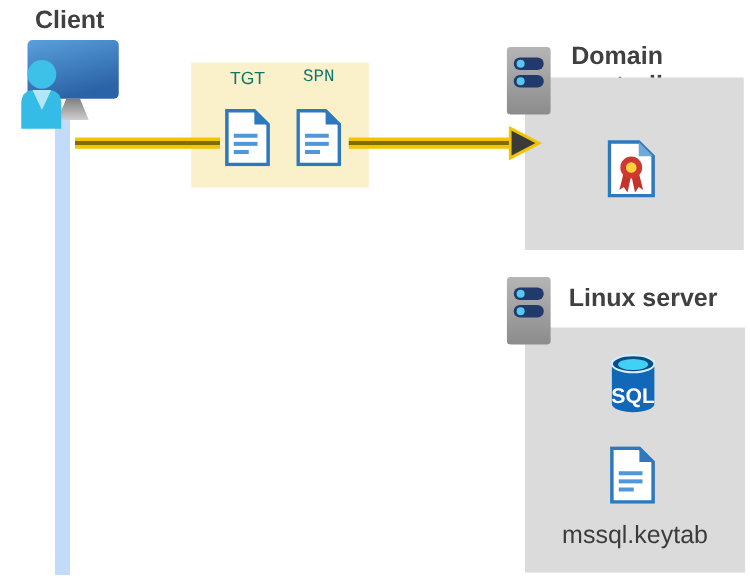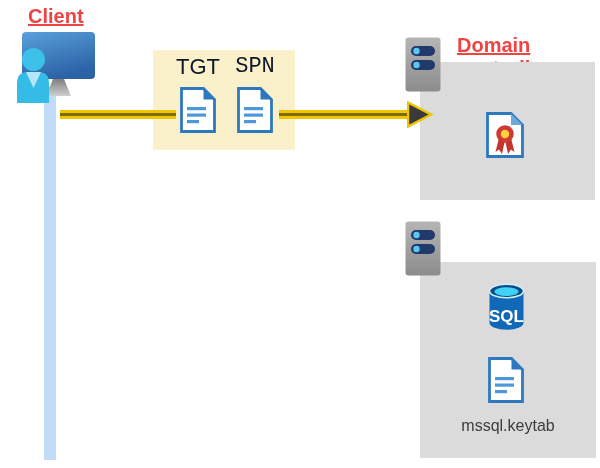--- a/index.html
+++ b/index.html
@@ -1,44 +1,44 @@
 <!DOCTYPE html>
 <html><head>
 <meta charset="utf-8">
 <style>
   html,body{margin:0;padding:0;background:#fff;}
   .canvas{
     position:relative;width:600px;height:468px;background:#ffffff;overflow:hidden;
     font-family:"Liberation Sans", sans-serif;
   }
   .abs{position:absolute;}
-  .title{font-weight:bold;font-size:20px;color:#ef4444;line-height:23px;text-decoration:underline;}
+  .title{font-weight:bold;font-size:20px;color:#404040;line-height:23px;}
   .client-title{left:28px;top:5px;}
   .dc-title{left:457px;top:3px;width:140px;margin-top:31px;}
   .linux-title{left:455px;top:228px;white-space:nowrap;}
   .timeline{left:44px;top:86px;width:12px;height:374px;background:#C1DBF8;z-index:1;}
   .ticket-box{left:153px;top:50px;width:142px;height:100px;background:#FAF0C9;z-index:2;}
   .arrow-seg{
     height:9px;z-index:3;
     background:linear-gradient(to bottom,#F2C500 0 3px,#7E6D00 3px 6px,#F2C500 6px 9px);
   }
   .seg1{left:60px;top:110px;width:116px;}
   .seg2{left:279px;top:110px;width:134px;}
   .arrow-head{left:407px;top:101px;z-index:3;}
-  .ticket-label{top:54px;width:60px;text-align:center;font-size:22px;color:#0f172a;z-index:4;}
+  .ticket-label{top:54px;width:60px;text-align:center;font-size:14px;color:#0f766e;z-index:4;}
   .tgt{left:168px;}
   .spn{left:225px;font-family:Liberation Mono, monospace;}
   .doc-icon{z-index:4;}
   .gray-box{background:#DBDBDB;z-index:1;}
   .dc-box{left:420px;top:62px;width:175px;height:138px;}
   .linux-box{left:420px;top:262px;width:176px;height:196px;}
   .server-icon{z-index:2;}
   .client-icon{left:14px;top:30px;z-index:5;}
   .in-box-icon{z-index:2;}
-  .file-label{left:420px;top:417px;width:176px;text-align:center;font-size:16px;color:#3C3C3C;z-index:2;}
+  .file-label{left:420px;top:417px;width:176px;text-align:center;font-size:20px;color:#3C3C3C;z-index:2;}
 </style>
 </head>
 <body>
 
 <div class="canvas">
 
   <svg width="0" height="0" style="position:absolute" aria-hidden="true">
     <defs>
       <linearGradient id="gradMonitor" x1="0" y1="0" x2="0.4" y2="1">
         <stop offset="0" stop-color="#5AA0DC"></stop>
@@ -107,20 +107,21 @@
 
   <svg class="abs in-box-icon" style="left:486px;top:112px" width="38" height="46" viewBox="0 0 38 46">
     <path d="M1.5,1.5 H25 L36.5,13 V44.5 H1.5 Z" fill="#ffffff" stroke="#2E79BE" stroke-width="2.8"></path>
     <polygon points="25,1.5 36.5,13 25,13" fill="#6FA9DC"></polygon>
     <polygon points="13,26 19,28 16,42 13,37.5 9.5,40" fill="#C2342C"></polygon>
     <polygon points="25,26 19,28 22,42 25,37.5 28.5,40" fill="#C2342C"></polygon>
     <circle cx="19" cy="22" r="6.5" fill="#FFD339" stroke="#CE3A32" stroke-width="4.5"></circle>
   </svg>
 
   <div class="abs gray-box linux-box"></div>
+  <div class="abs title linux-title">Linux server</div>
 
   <svg class="abs server-icon" style="left:405px;top:221px" width="36" height="55" viewBox="0 0 36 55">
     <rect x="0.5" y="0.5" width="35" height="54" rx="3" fill="url(#gradServer)"></rect>
     <rect x="6" y="9" width="24" height="10" rx="5" fill="#21396B"></rect>
     <rect x="6" y="23" width="24" height="10" rx="5" fill="#21396B"></rect>
     <circle cx="11.5" cy="14" r="3.2" fill="#57C9F1"></circle>
     <circle cx="11.5" cy="28" r="3.2" fill="#57C9F1"></circle>
   </svg>
 
   <svg class="abs in-box-icon" style="left:488px;top:283px" width="37" height="48" viewBox="0 0 37 48">

